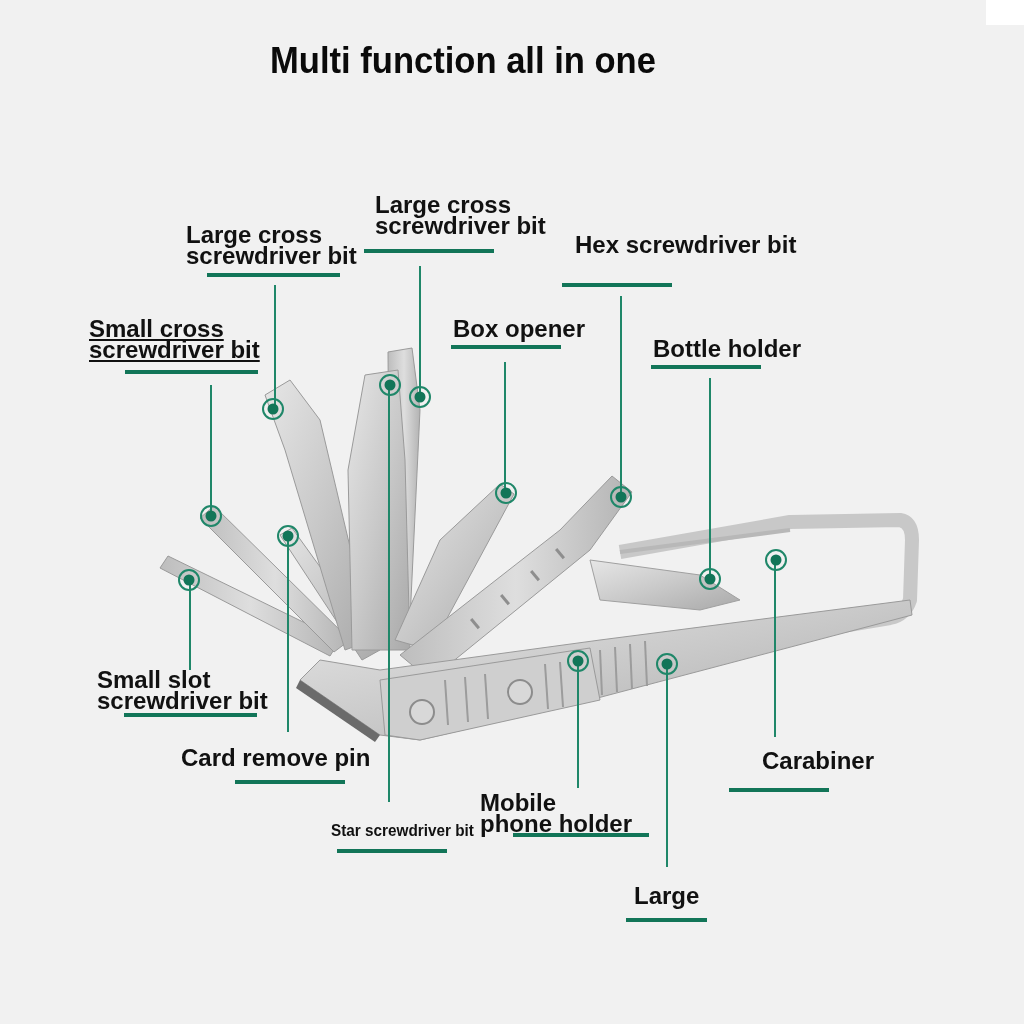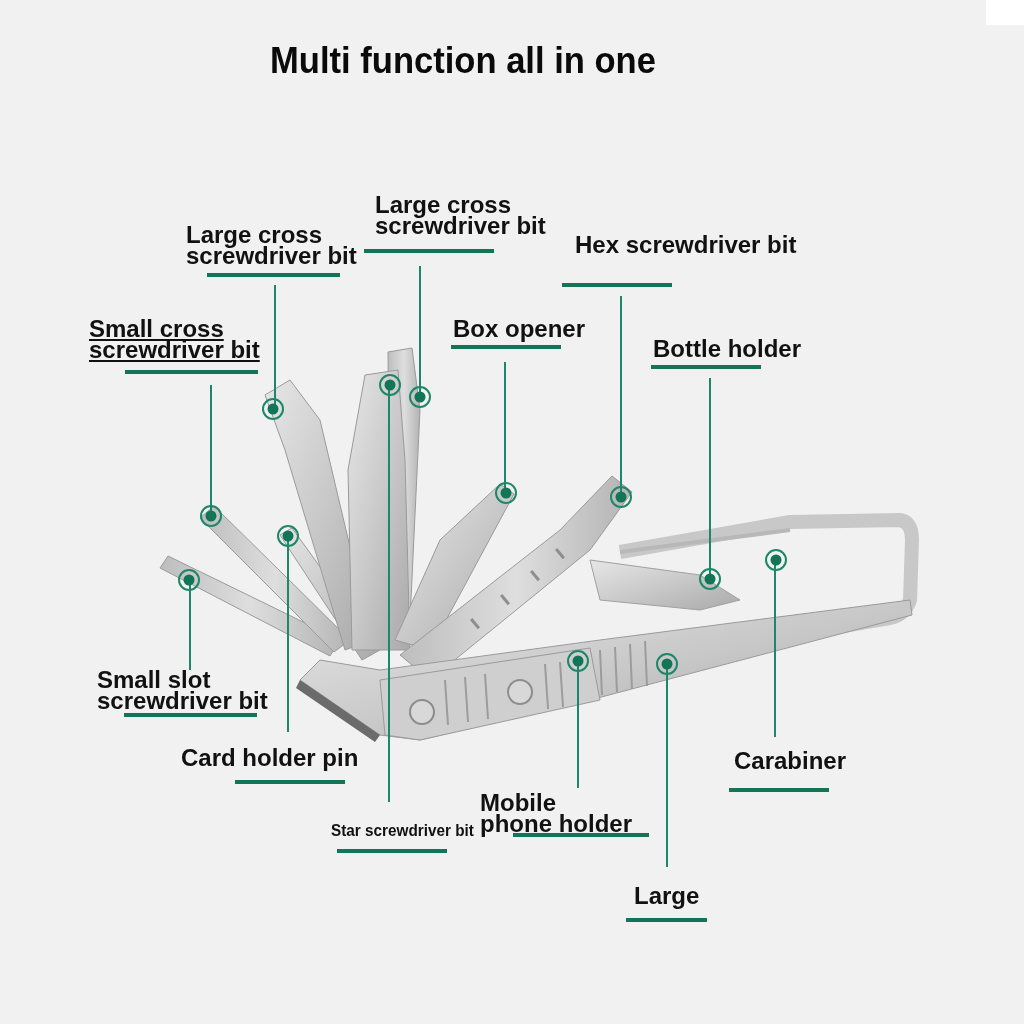--- a/index.html
+++ b/index.html
@@ -115,31 +115,31 @@
 <div class="label" style="left:453px; top:318px;">Box opener</div>
 <div class="bar" style="left:451px; top:345px; width:110px;"></div>
 
 <div class="label" style="left:653px; top:338px;">Bottle holder</div>
 <div class="bar" style="left:651px; top:365px; width:110px;"></div>
 
 <div class="label" style="left:97px; top:669px;">Small slot
 screwdriver bit</div>
 <div class="bar" style="left:124px; top:713px; width:133px;"></div>
 
-<div class="label" style="left:181px; top:747px;">Card holder pin</div>
+<div class="label" style="left:181px; top:747px;">Card remove pin</div>
 <div class="bar" style="left:235px; top:780px; width:110px;"></div>
 
 <div class="label narrow" style="left:331px; top:820px; font-size:17px;">Star screwdriver bit</div>
 <div class="bar" style="left:337px; top:849px; width:110px;"></div>
 
 <div class="label" style="left:480px; top:792px;">Mobile
 phone holder</div>
 <div class="bar" style="left:513px; top:833px; width:136px;"></div>
 
-<div class="label" style="left:734px; top:750px;text-align:right;">Carabiner</div>
+<div class="label" style="left:762px; top:750px;text-align:right;">Carabiner</div>
 <div class="bar" style="left:729px; top:788px; width:100px;"></div>
 
 <div class="label" style="left:634px; top:885px;">Large</div>
 <div class="bar" style="left:626px; top:918px; width:81px;"></div>
 
 <div class="vline" style="left:274px; top:285px; height:124px;"></div>
 <div class="vline" style="left:419px; top:266px; height:130px;"></div>
 <div class="vline" style="left:620px; top:296px; height:200px;"></div>
 <div class="vline" style="left:210px; top:385px; height:131px;"></div>
 <div class="vline" style="left:504px; top:362px; height:131px;"></div>

